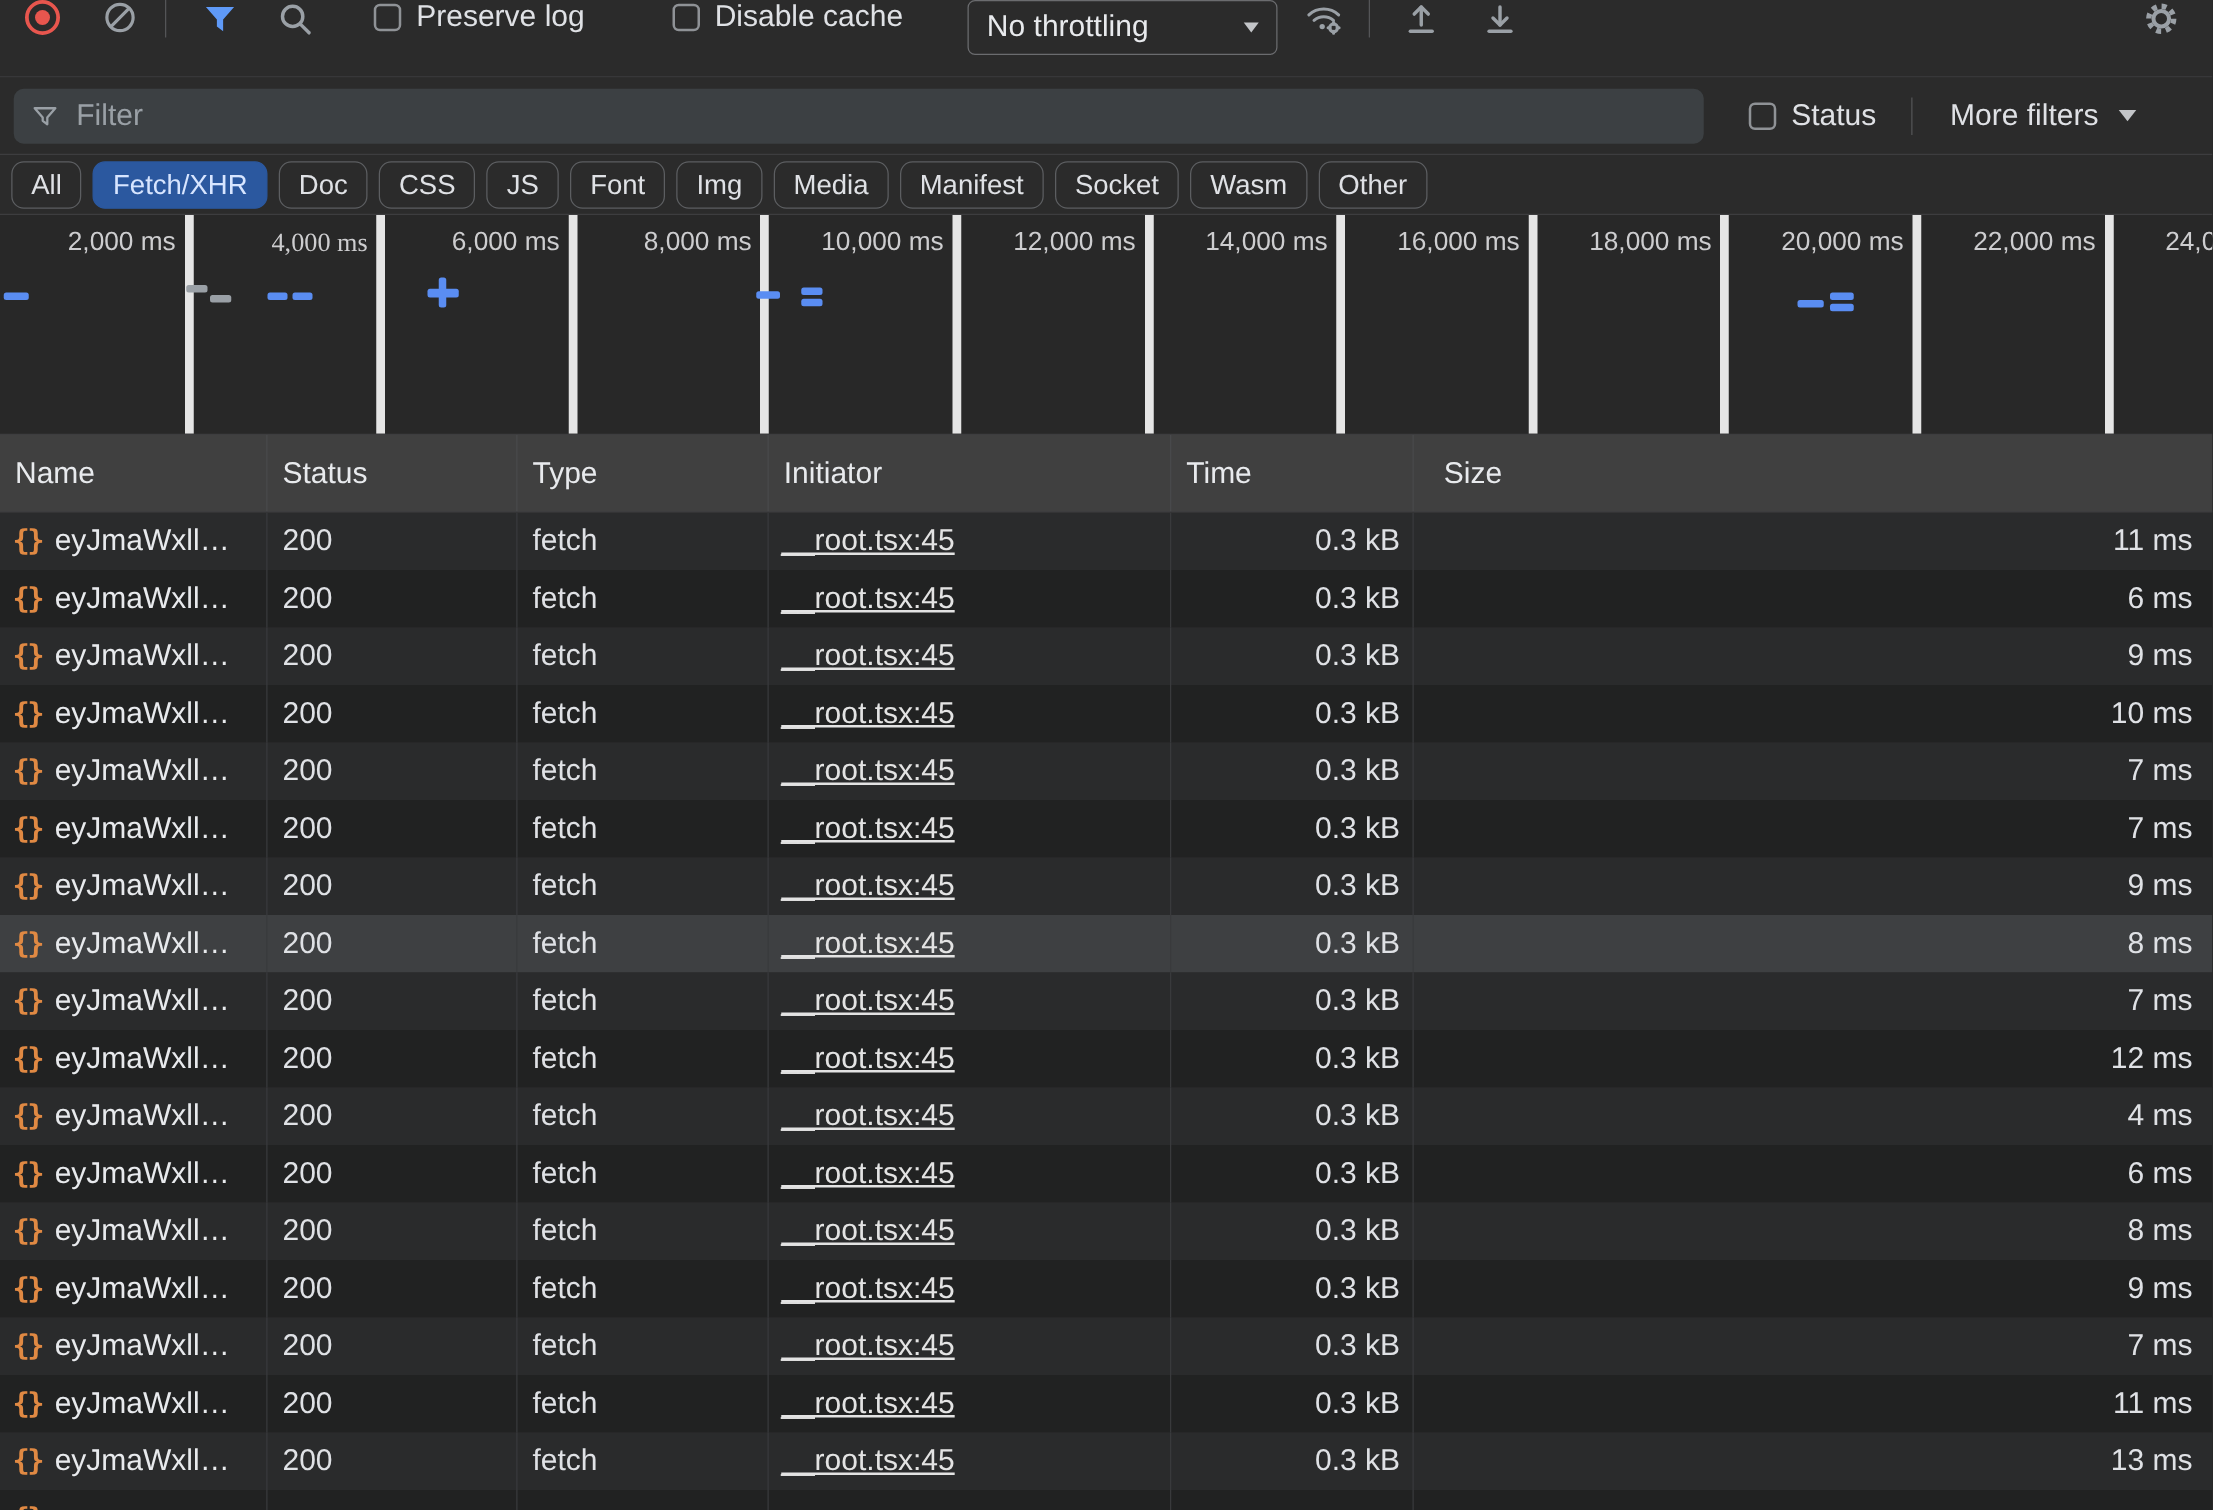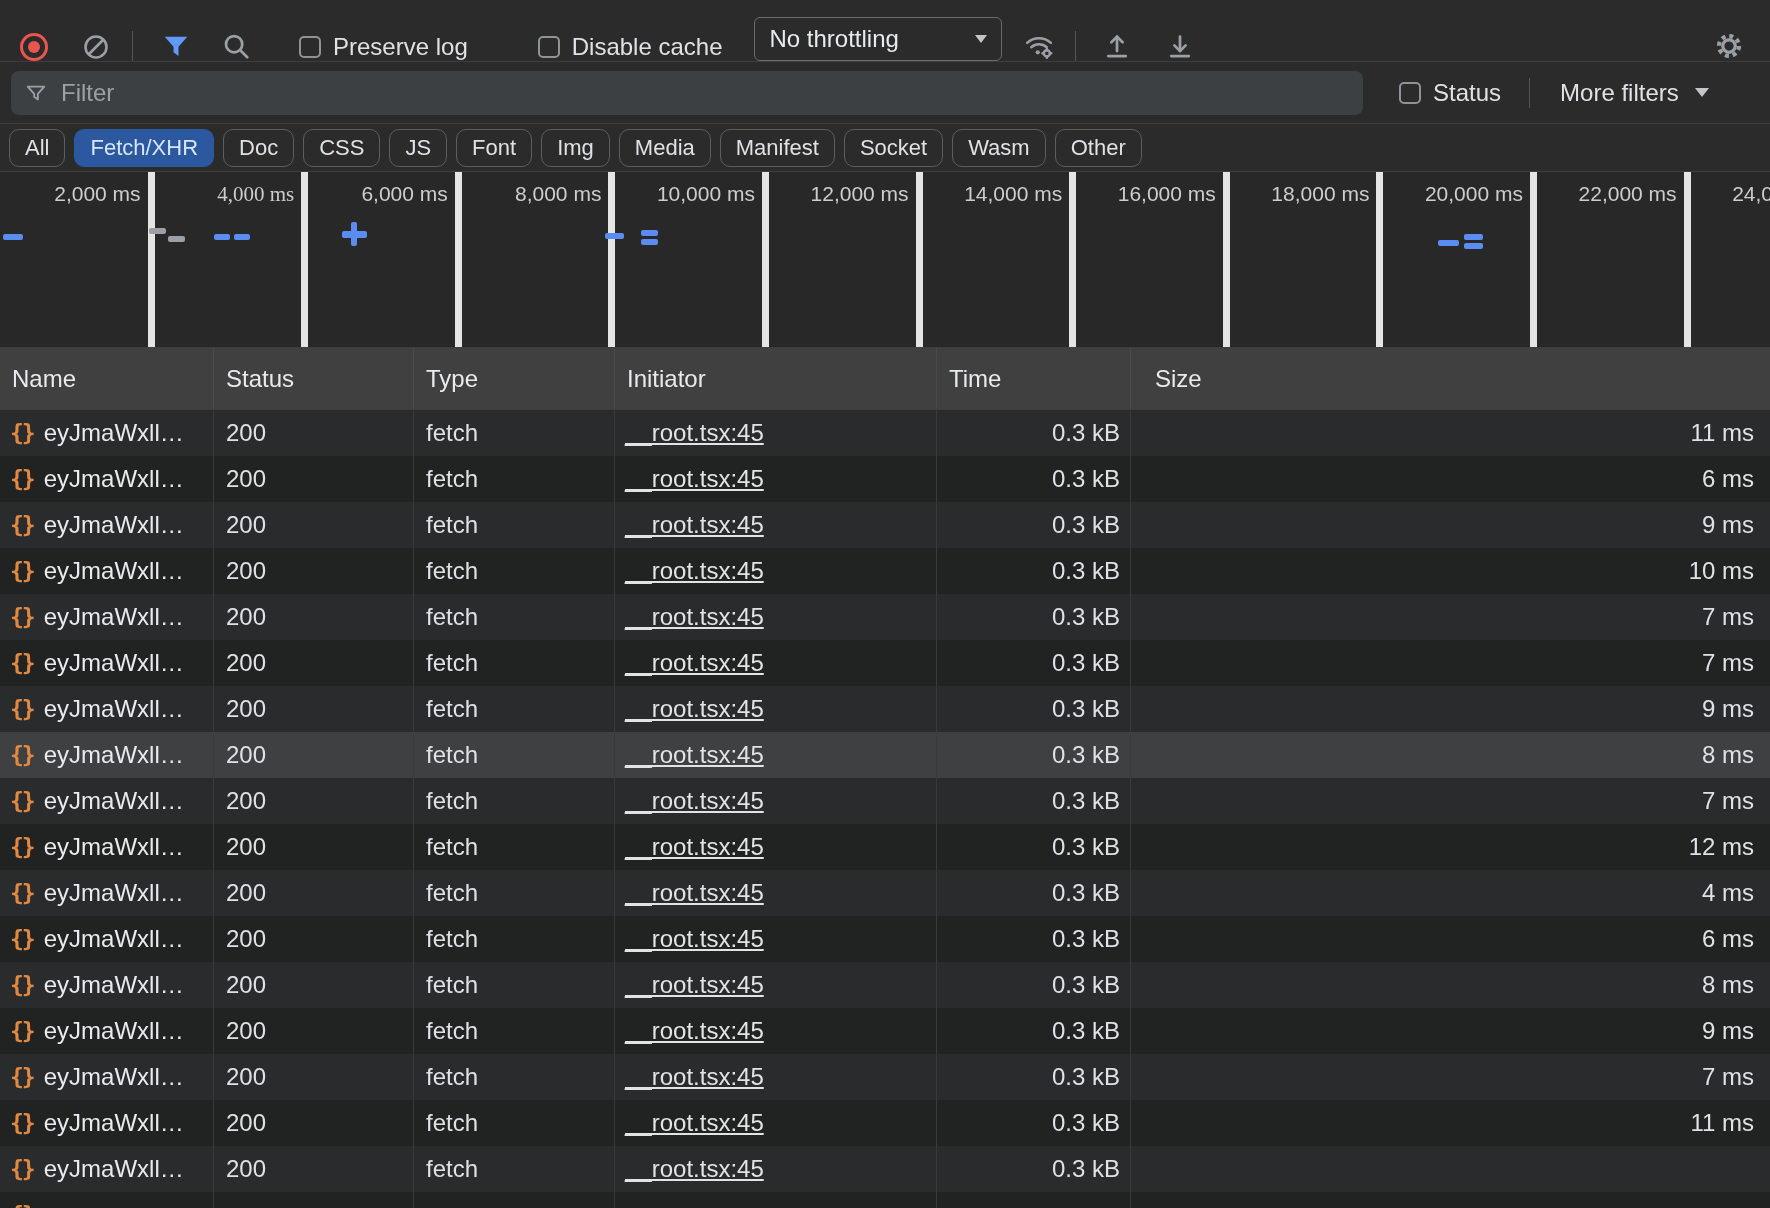--- a/index.html
+++ b/index.html
@@ -4,21 +4,21 @@
 <style>
   html,body{margin:0;padding:0;}
   body{
     width:1770px;height:1208px;overflow:hidden;
     background:#282828;color:#dfe1e5;
     font-family:"Liberation Sans", sans-serif;
     -webkit-user-select:none;
   }
   
   .toolbar{height:62px;background:#2b2b2b;border-bottom:1px solid #3d3d3f;
-    display:flex;align-items:flex-end;padding:0 26px 0 20px;box-sizing:border-box;}
+    display:flex;align-items:flex-start;padding:0 26px 0 20px;box-sizing:border-box;}
   .tbi{flex:none;display:flex;align-items:center;justify-content:center;cursor:pointer;}
   .record{width:28px;height:28px;border:3px solid #e8564e;border-radius:50%;
     display:flex;align-items:center;justify-content:center;box-sizing:border-box;}
   .record-dot{width:12px;height:12px;border-radius:50%;background:#e8564e;}
   .sep{width:1px;height:30px;background:#545557;flex:none;}
   .cb-group{display:flex;align-items:center;gap:12px;font-size:24px;color:#dfe1e5;flex:none;}
   .cbox{width:22px;height:22px;border:2.5px solid #8f9296;border-radius:5px;
     box-sizing:border-box;background:transparent;cursor:pointer;flex:none;}
   .select{display:flex;align-items:center;justify-content:space-between;width:248px;height:44px;
     border:1px solid #6b6c6f;border-radius:6px;padding:0 14px;box-sizing:border-box;
@@ -98,21 +98,21 @@
   <div class="cb-group" style="margin-left:48px">
     <div class="cbox"></div>
     <span>Preserve log</span>
   </div>
 
   <div class="cb-group" style="margin-left:70px">
     <div class="cbox"></div>
     <span>Disable cache</span>
   </div>
 
-  <div class="select" style="margin-left:32px">
+  <div class="select" style="margin-left:52px">
     <span>No throttling</span>
     <span class="tri-down small"></span>
   </div>
 
   <svg class="tbi" style="margin-left:22px" width="30" height="30" viewBox="0 0 24 24" fill="none" stroke="#9aa0a6" stroke-width="2" stroke-linecap="round">
     <path d="M2.5 9.5a14 14 0 0 1 19 0"></path>
     <path d="M5.8 13a9.5 9.5 0 0 1 12.4 0"></path>
     <circle cx="11" cy="17" r="1.7" fill="#9aa0a6" stroke="none"></circle>
     <circle cx="18.3" cy="17.8" r="2.5"></circle>
     <path d="M18.3 14.3v1.2M18.3 20.1v1.2M14.8 17.8H16M20.6 17.8h1.2"></path>
@@ -447,20 +447,21 @@
       <div class="cell c-name">
         <span class="json-icon">{}</span>
         <span>eyJmaWxll…</span>
       </div>
       <div class="cell c-status">200</div>
       <div class="cell c-type">fetch</div>
       <div class="cell c-init">
         <span class="init-link">__root.tsx:45</span>
       </div>
       <div class="cell c-size">0.3 kB</div>
+      <div class="cell c-time">13 ms</div>
     </div>
     <div class="row b">
       <div class="cell c-name">
         <span class="json-icon">{}</span>
         <span></span>
       </div>
       <div class="cell c-status"></div>
       <div class="cell c-type"></div>
       <div class="cell c-init"></div>
       <div class="cell c-size"></div>

